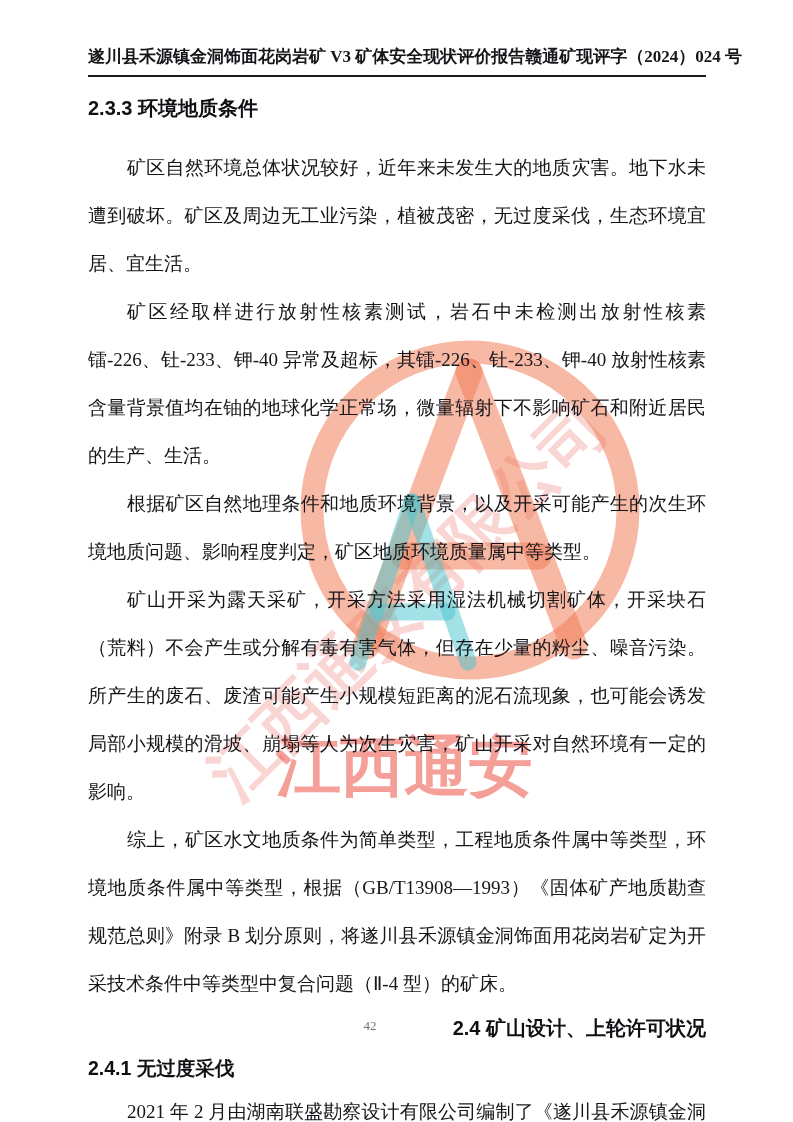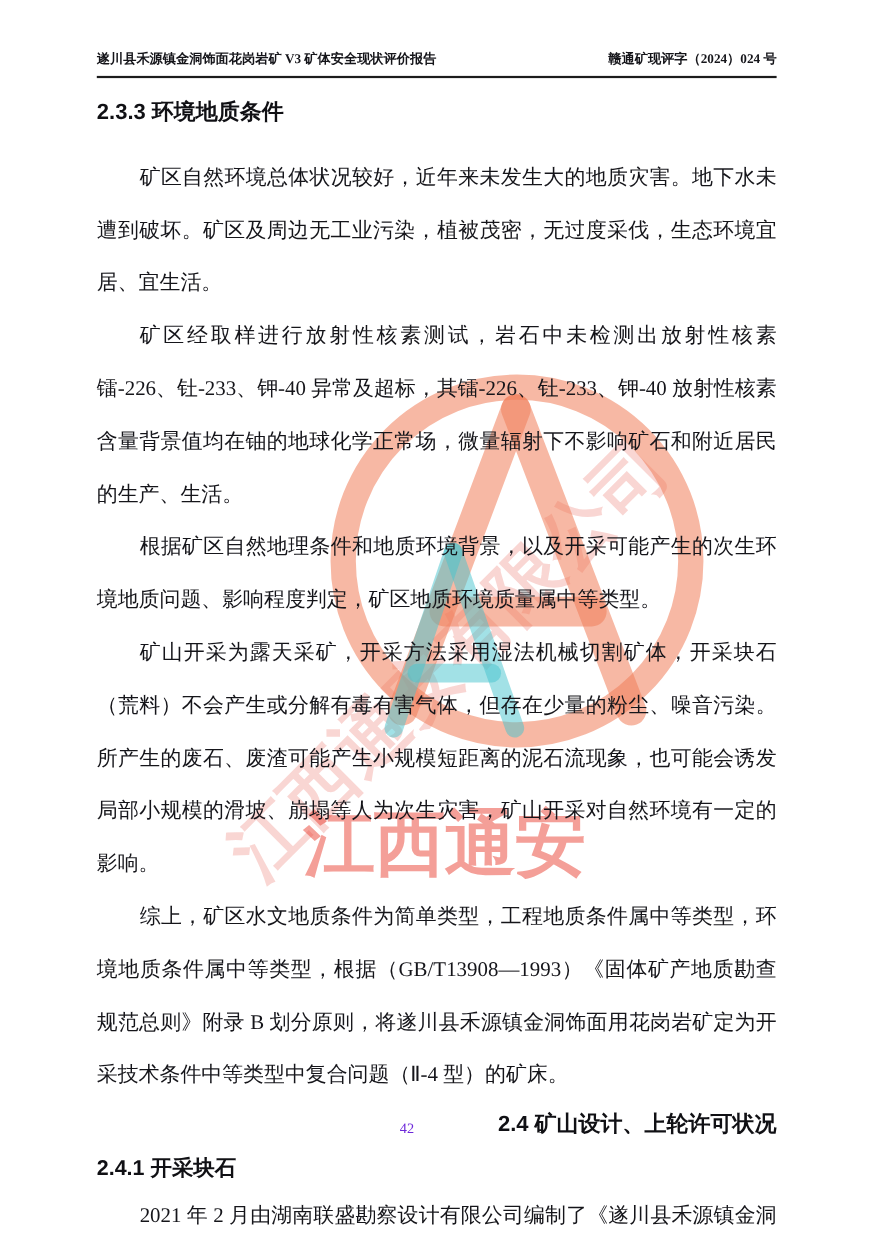--- a/index.html
+++ b/index.html
@@ -14,21 +14,21 @@
   }
   .watermark-layer{
     position:absolute;left:0;top:0;width:793px;height:1122px;
     z-index:1;pointer-events:none;
   }
   .content{
     position:absolute;left:88px;top:45px;width:618px;z-index:2;
   }
   .doc-header{
     display:flex;justify-content:space-between;align-items:flex-end;
-    font-size:12px;font-weight:bold;
+    font-size:17px;font-weight:bold;
     padding-bottom:7px;border-bottom:2px solid #1c1c1c;
     white-space:nowrap;
   }
   h1.sec{
     font-family:"Liberation Sans", sans-serif;
     font-size:20px;font-weight:bold;color:#101014;
     margin:17px 0 22px 0;line-height:28px;
   }
   p.body{
     font-size:19px;line-height:48px;margin:0;
@@ -43,21 +43,21 @@
   h3.sec{
     font-family:"Liberation Sans", sans-serif;
     font-size:19.5px;font-weight:bold;color:#101014;
     margin:0;line-height:40px;
   }
   p.plain{
     font-size:19px;line-height:36.5px;margin:0;text-indent:2.05em;
   }
   .page-footer{
     position:absolute;left:0;top:1018px;width:740px;z-index:2;
-    text-align:center;font-size:13px;color:#6d28d9;
+    text-align:center;font-size:13px;color:#737373;
   }
 </style>
 </head>
 <body>
 
 <div class="page">
 
   <svg class="watermark-layer" viewBox="0 0 793 1122" xmlns="http://www.w3.org/2000/svg">
 
     <g transform="translate(408,600) rotate(-45)">
@@ -95,21 +95,21 @@
     <p class="body">矿区经取样进行放射性核素测试，岩石中未检测出放射性核素镭-226、钍-233、钾-40 异常及超标，其镭-226、钍-233、钾-40 放射性核素含量背景值均在铀的地球化学正常场，微量辐射下不影响矿石和附近居民的生产、生活。</p>
 
     <p class="body">根据矿区自然地理条件和地质环境背景，以及开采可能产生的次生环境地质问题、影响程度判定，矿区地质环境质量属中等类型。</p>
 
     <p class="body">矿山开采为露天采矿，开采方法采用湿法机械切割矿体，开采块石（荒料）不会产生或分解有毒有害气体，但存在少量的粉尘、噪音污染。所产生的废石、废渣可能产生小规模短距离的泥石流现象，也可能会诱发局部小规模的滑坡、崩塌等人为次生灾害，矿山开采对自然环境有一定的影响。</p>
 
     <p class="body">综上，矿区水文地质条件为简单类型，工程地质条件属中等类型，环境地质条件属中等类型，根据（GB/T13908—1993）《固体矿产地质勘查规范总则》附录 B 划分原则，将遂川县禾源镇金洞饰面用花岗岩矿定为开采技术条件中等类型中复合问题（Ⅱ-4 型）的矿床。</p>
 
     <h2 class="sec">2.4 矿山设计、上轮许可状况</h2>
 
-    <h3 class="sec">2.4.1 开采块石</h3>
+    <h3 class="sec">2.4.1 无过度采伐</h3>
 
     <p class="body">2021 年 2 月由湖南联盛勘察设计有限公司编制了《遂川县禾源镇金洞饰面花岗岩矿 V3 矿体露天开采扩建项目初步设计和安全设施设计》。安全设施设计的主要内容：</p>
 
     <p class="plain">（5）设计方案</p>
 
 
   </div>
 
   <div class="page-footer">
     <span>42</span>

